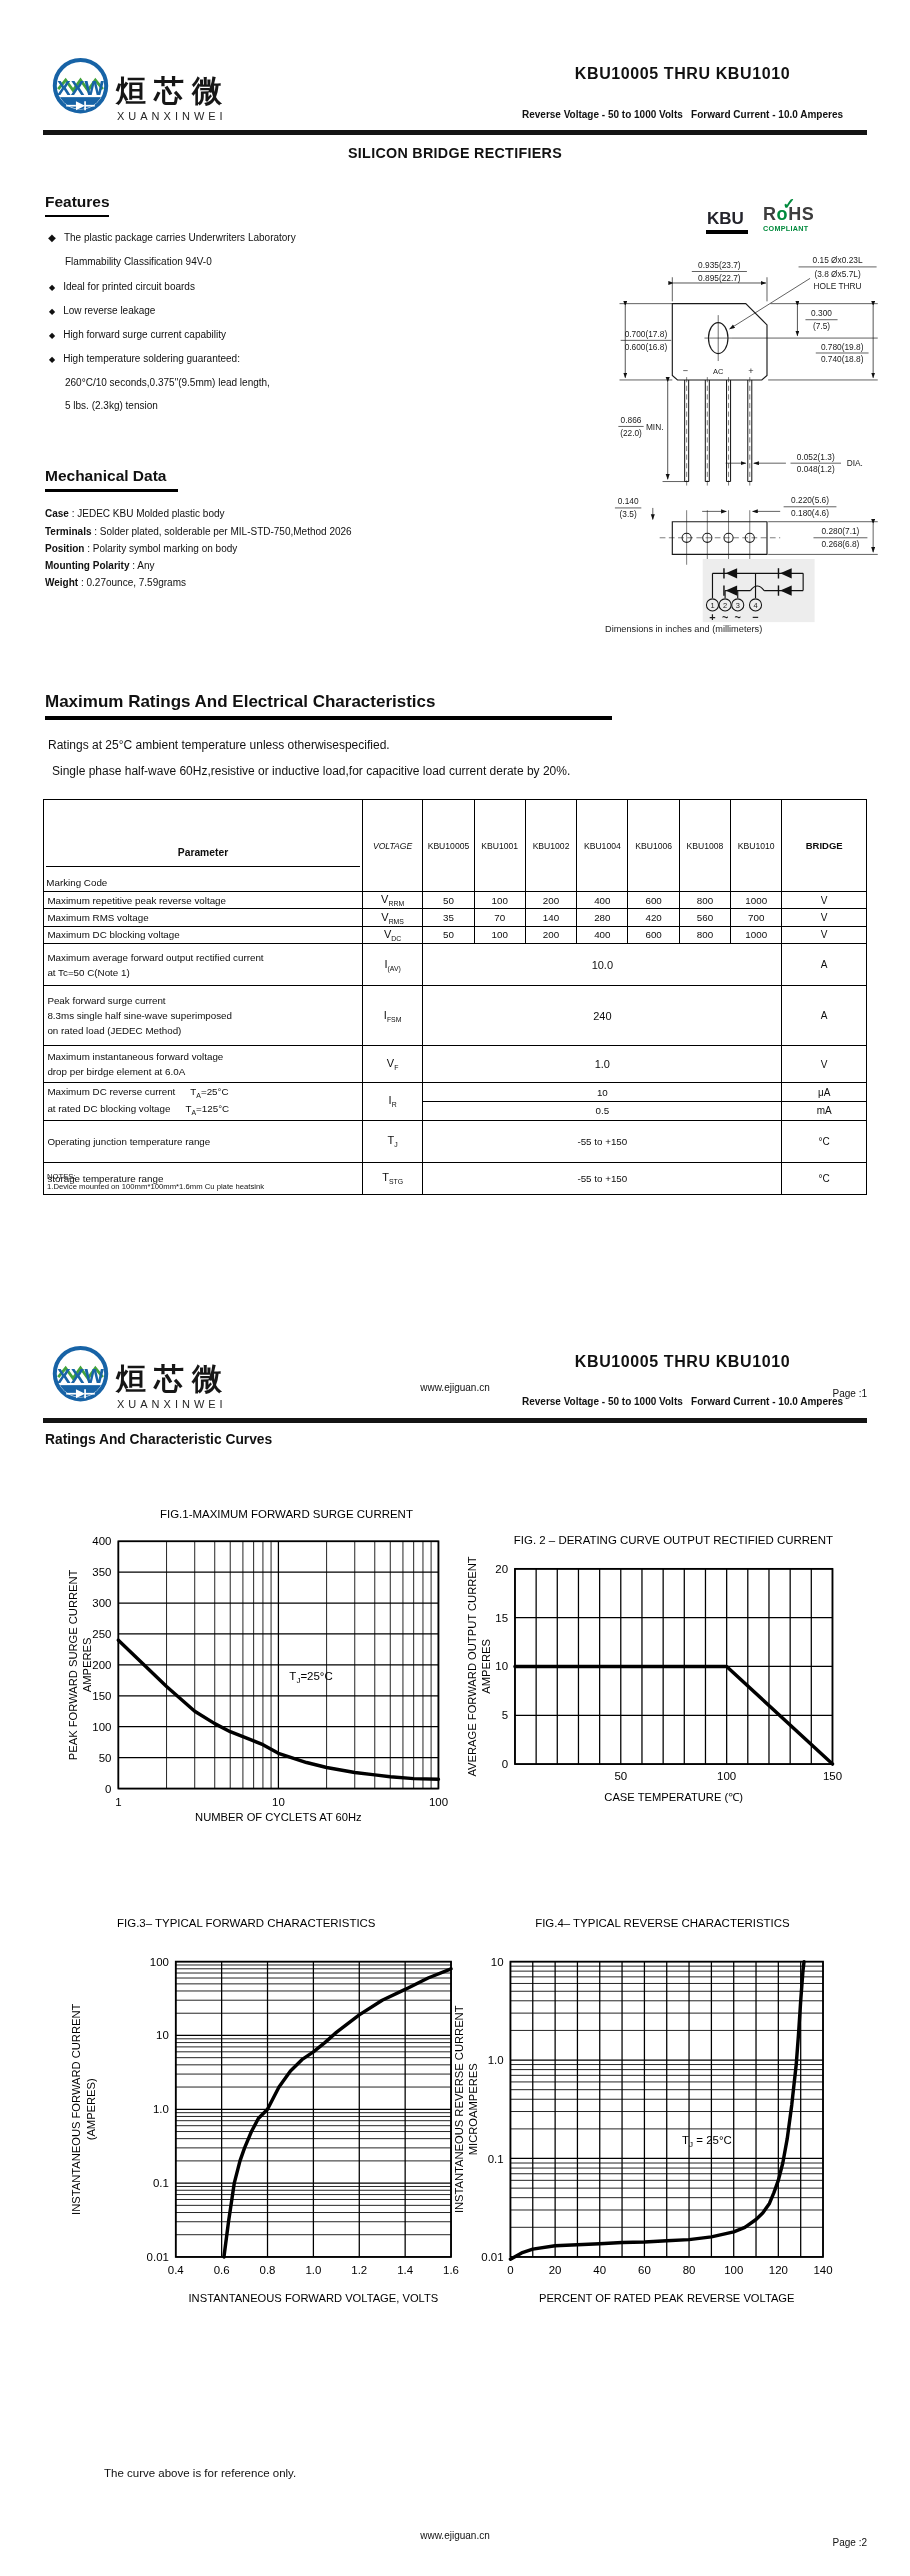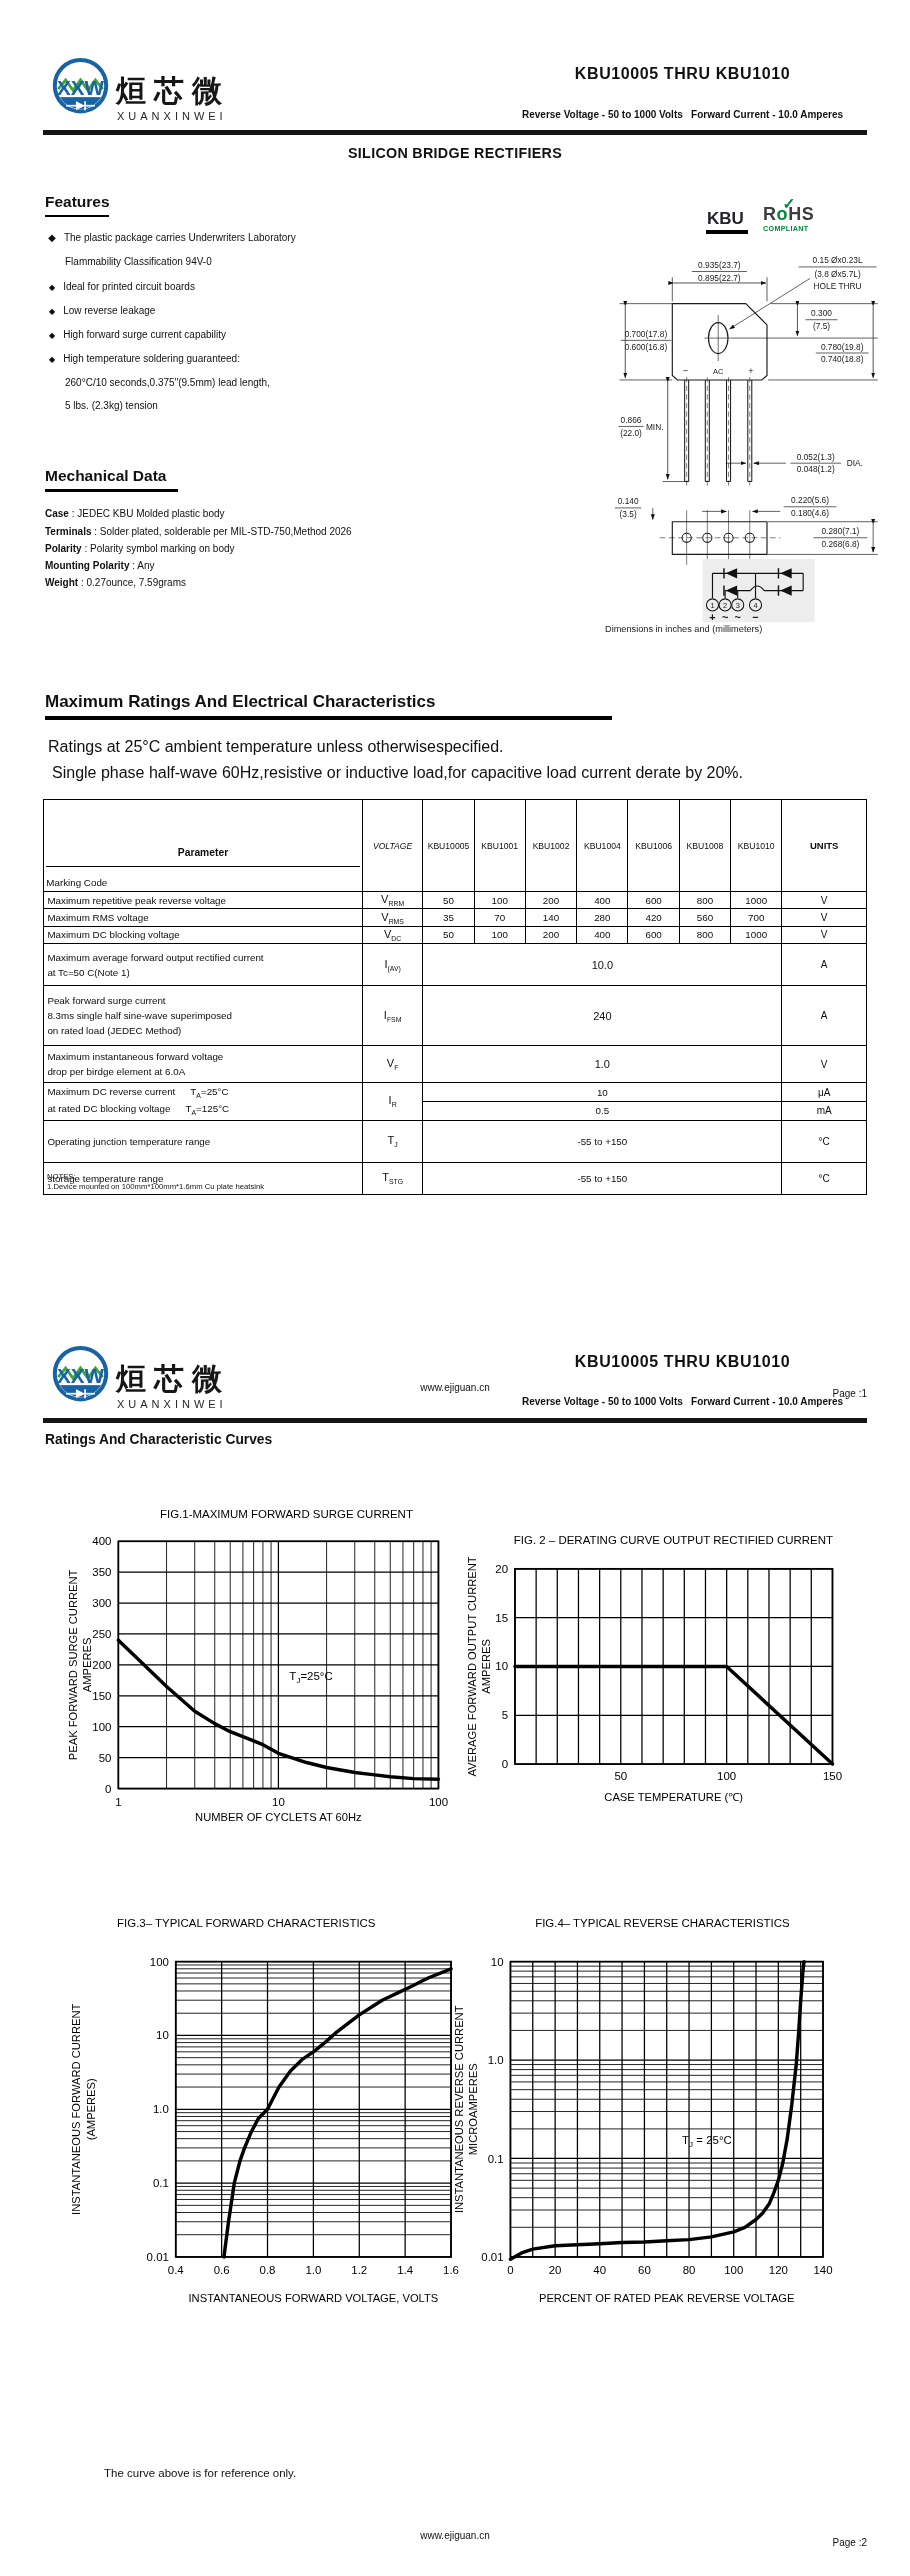--- a/index.html
+++ b/index.html
@@ -17,21 +17,21 @@
   .feat-line{position:absolute;font-size:10px;color:#101010;}
   .bullet{display:inline-block;margin-right:8px;}
   .mech-line{position:absolute;font-size:10px;color:#101010;}
   .mech-line b{font-weight:700;}
   .kbu-label{font-size:17px;font-weight:700;color:#23232b;}
   .rohs{position:absolute;width:69px;}
   .rohs-main{font-size:18px;font-weight:700;color:#3d3d3d;letter-spacing:0.6px;}
   .rohs-o{color:#008a3c;}
   .rohs-check{position:absolute;left:19.5px;top:-9.2px;color:#008a3c;font-size:15.5px;font-weight:700;}
   .rohs-compliant{font-size:7.2px;font-weight:700;color:#008a3c;letter-spacing:0.3px;margin-top:-1.1px;}
-  .intro{position:absolute;font-size:16px;}
+  .intro{position:absolute;font-size:12px;}
   .caption{position:absolute;font-size:9.2px;color:#222;}
   .notes{position:absolute;font-size:7.7px;color:#151515;}
   .footer-site{position:absolute;width:910px;text-align:center;font-size:10px;}
   .footer-page{position:absolute;width:80px;text-align:right;font-size:10px;}
   .footnote{position:absolute;font-size:11.5px;}
 
   table.spec{border-collapse:collapse;table-layout:fixed;width:824px;border:1.7px solid #000;
              font-size:9.8px;color:#0d0d0d;}
   table.spec td{border:1.1px solid #000;border-top-width:1.7px;border-bottom-width:1.7px;
                 padding:0.6px 3.4px;vertical-align:middle;overflow:hidden;}
@@ -88,21 +88,21 @@
   <div class="feat-line" style="left:49px;top:305px"><span class="bullet" style="font-size:8px">◆</span><span>Low reverse leakage</span></div>
   <div class="feat-line" style="left:49px;top:329px"><span class="bullet" style="font-size:8px">◆</span><span>High forward surge current capability</span></div>
   <div class="feat-line" style="left:49px;top:353px"><span class="bullet" style="font-size:8px">◆</span><span>High temperature soldering guaranteed:</span></div>
   <div class="feat-line" style="left:65px;top:377px">260°C/10 seconds,0.375"(9.5mm) lead length,</div>
   <div class="feat-line" style="left:65px;top:400px">5 lbs. (2.3kg) tension</div>
 
   <div class="abs sec-h" style="left:45px;top:467px">Mechanical Data</div>
   <div class="sec-underline" style="left:45px;top:489px;width:133px;height:2.9px"></div>
   <div class="mech-line" style="left:45px;top:508px"><b>Case</b><span> : JEDEC KBU Molded plastic body</span></div>
   <div class="mech-line" style="left:45px;top:526px"><b>Terminals</b><span> : Solder plated, solderable per MIL-STD-750,Method 2026</span></div>
-  <div class="mech-line" style="left:45px;top:543px"><b>Polarity</b><span> : Polarity symbol  marking on body</span></div>
+  <div class="mech-line" style="left:45px;top:543px"><b>Position</b><span> : Polarity symbol  marking on body</span></div>
   <div class="mech-line" style="left:45px;top:560px"><b>Mounting Polarity</b><span> : Any</span></div>
   <div class="mech-line" style="left:45px;top:577px"><b>Weight</b><span> : 0.27ounce,  7.59grams</span></div>
 
   <div class="abs kbu-label" style="left:707px;top:209px">KBU</div>
   <div class="sec-underline" style="left:706px;top:230px;width:42px;height:4px"></div>
   <div class="rohs" style="left:763px;top:204px">
     <span class="rohs-check">✓</span>
     <div class="rohs-main"><span>R</span><span class="rohs-o">o</span><span>HS</span></div>
     <div class="rohs-compliant">COMPLIANT</div>
   </div>
@@ -277,21 +277,21 @@
         <div class="ph-bot">Marking Code</div>
       </td>
       <td class="symh">VOLTAGE</td>
       <td class="devh">KBU10005</td>
       <td class="devh">KBU1001</td>
       <td class="devh">KBU1002</td>
       <td class="devh">KBU1004</td>
       <td class="devh">KBU1006</td>
       <td class="devh">KBU1008</td>
       <td class="devh">KBU1010</td>
-      <td class="unith">UNITS</td>
+      <td class="unith">BRIDGE</td>
     </tr>
     <tr style="height:17px">
       <td class="pc">Maximum repetitive peak reverse voltage</td>
       <td class="symc"><span>V</span><sub>RRM</sub></td>
       <td class="vc">50</td>
       <td class="vc">100</td>
       <td class="vc">200</td>
       <td class="vc">400</td>
       <td class="vc">600</td>
       <td class="vc">800</td>

